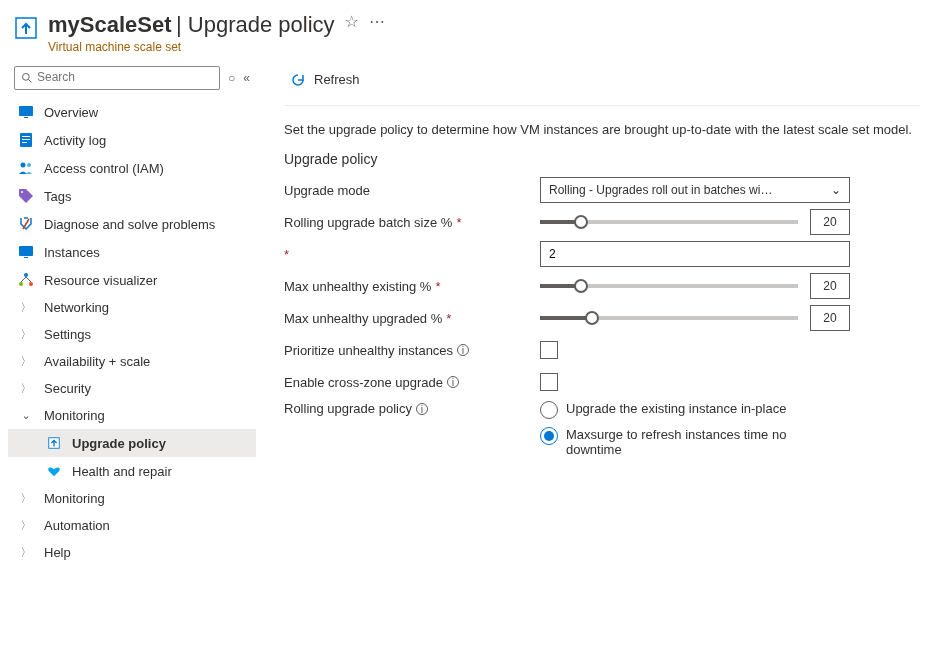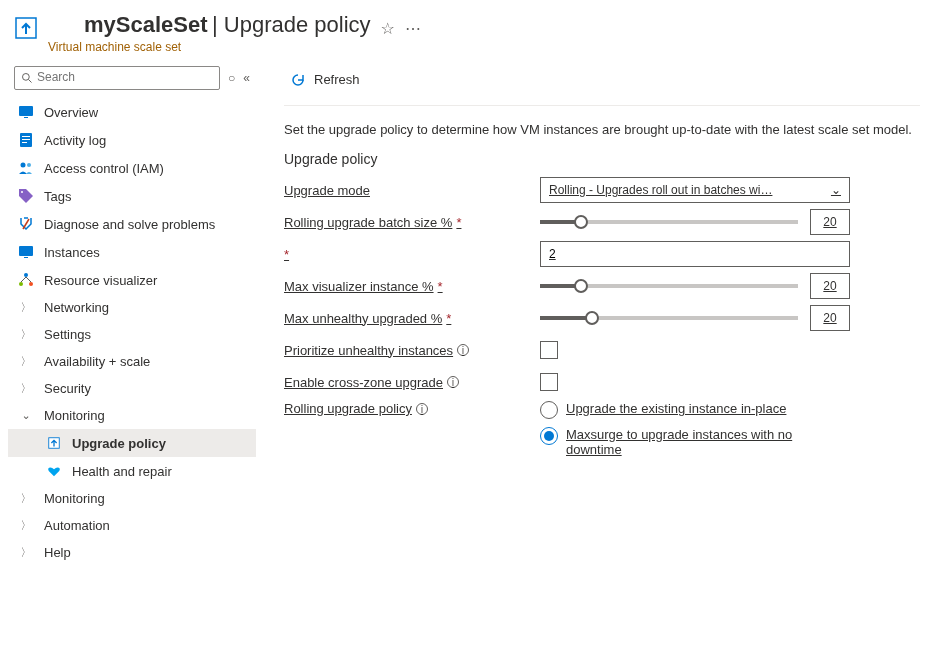--- a/index.html
+++ b/index.html
@@ -1,21 +1,21 @@
 <!DOCTYPE html>
 <html><head>
   <meta charset="utf-8">
   <style>
     * { box-sizing: border-box; margin: 0; padding: 0; font-family: 'Segoe UI', Arial, sans-serif; }
     body { background: #fff; width: 940px; height: 662px; overflow: hidden; color: #323130; }
 
     .header { padding: 12px 14px 8px 14px; display: flex; align-items: flex-start; }
     .resource-icon { width: 24px; height: 24px; margin-right: 10px; margin-top: 4px; }
     .title-block { flex: 1; }
-    .title-row { display: flex; align-items: flex-end; gap: 10px; margin-left: 36px; }
+    .title-row { display: flex; align-items: flex-start; gap: 10px; }
     .title-main { font-size: 22px; font-weight: 600; }
     .title-sub { font-size: 22px; font-weight: 400; }
     .subtitle { font-size: 12px; color: #a16207; margin-top: 2px; }
     .star-icon, .more-icon { color: #605e5c; cursor: pointer; font-size: 16px; }
 
     .body-wrap { display: flex; }
 
     .sidebar { width: 264px; padding: 0 8px; }
     .search-row { display: flex; align-items: center; gap: 8px; padding: 4px 6px 8px 6px; }
     .search-box { flex: 1; display: flex; align-items: flex-start; border: 1px solid #8a8886; border-radius: 2px; padding: 3px 6px; height: 24px; }
@@ -29,21 +29,21 @@
     .nav-icon { width: 16px; height: 16px; display: flex; align-items: center; justify-content: center; flex-shrink: 0; }
     .chevron { color: #605e5c; font-size: 11px; width: 16px; text-align: center; }
 
     .main { flex: 1; padding: 0 20px; }
     .toolbar { display: flex; align-items: center; padding: 6px 0 10px 0; border-bottom: 1px solid #edebe9; }
     .refresh-btn { display: flex; gap: 8px; font-size: 13px; cursor: pointer; padding: 4px 6px; }
 
     .intro { font-size: 13px; padding: 16px 0 14px 0; }
     .section-title { font-size: 14px; font-weight: 400; margin-bottom: 10px; }
 
-    .form-row { display: flex; align-items: center; margin-bottom: 6px; min-height: 26px; text-decoration: underline; }
+    .form-row { display: flex; align-items: center; margin-bottom: 6px; min-height: 26px; }
     .form-row.align-top { align-items: flex-start; }
     .form-label-col { width: 256px; font-size: 13px; display: flex; align-items: center; gap: 4px; }
     .req { color: #a4262c; }
     .info-icon { color: #605e5c; font-size: 11px; border: 1px solid #605e5c; border-radius: 50%; width: 12px; height: 12px; display: inline-flex; align-items: center; justify-content: center; cursor: pointer; }
 
     .form-ctrl-col { flex: 1; display: flex; align-items: flex-end; gap: 0; max-width: 310px; }
     .dropdown { border: 1px solid #605e5c; height: 26px; display: flex; align-items: center; padding: 0 8px; font-size: 12px; width: 100%; justify-content: space-between; cursor: pointer; }
     .slider-wrap { display: flex; align-items: center; width: 100%; }
     .slider-track { flex: 1; height: 4px; background: #c8c6c4; position: relative; margin-right: 12px; }
     .slider-fill { position: absolute; left: 0; top: 0; bottom: 0; background: #605e5c; }
@@ -271,21 +271,21 @@
       <div class="form-label-col">
           <span class="req">*</span>
         </div>
       <div class="form-ctrl-col">
         <input class="text-input" value="2" style="">
       </div>
     </div>
 
     <div class="form-row">
       <div class="form-label-col">
-          <span>Max visualizer instance %</span> 
+          <span>Max unhealthy existing %</span> 
           <span class="req">*</span>
         </div>
       <div class="form-ctrl-col">
         <div class="slider-wrap">
           <div class="slider-track">
             <div class="slider-fill" style="width:16%"></div>
             <div class="slider-thumb" style="left:16%"></div>
           </div>
           <div class="slider-box">20</div>
         </div>
@@ -334,19 +334,19 @@
           <span class="info-icon">i</span>
         </div>
       <div class="form-ctrl-col">
         <div class="radio-group">
           <label class="radio-row">
             <span class="radio"></span>
             <span>Upgrade the existing instance in-place</span>
           </label>
           <label class="radio-row">
             <span class="radio checked"></span>
-            <span>Maxsurge to upgrade instances with no downtime</span>
+            <span>Maxsurge to refresh instances time no downtime</span>
           </label>
         </div>
       </div>
     </div>
   </div>
 </div>
 
 </body></html>

